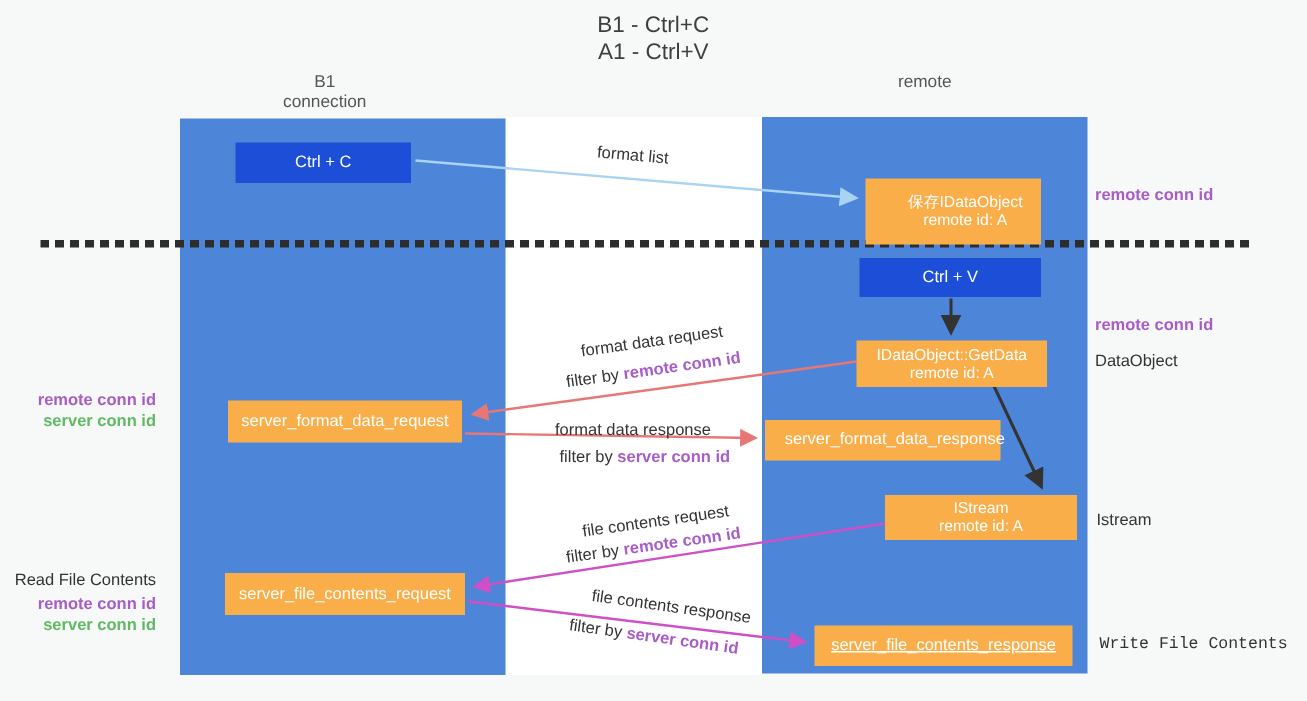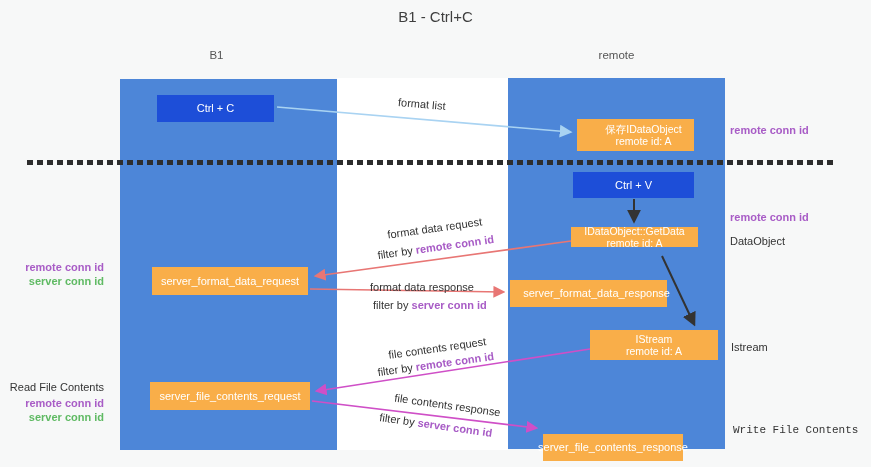--- a/index.html
+++ b/index.html
@@ -57,24 +57,26 @@
   .rot-dn   { transform: rotate(8deg); }
   .rot-sl   { transform: rotate(5deg); }
 </style>
 </head>
 <body>
 
 <div id="stage">
 
   <div class="title">
     <div>B1 - Ctrl+C</div>
+    <div>A1 - Ctrl+V</div>
   </div>
 
   <div class="panel-header" style="left:108px; top:49px;">
     <div>B1</div>
+    <div>connection</div>
   </div>
   <div class="panel-header" style="left:508px; top:49px;">
     <div>remote</div>
   </div>
 
   <div class="mid-strip"></div>
   <div class="panel" style="left:120px; top:79px;"></div>
   <div class="panel" style="left:508px; top:78px;"></div>
 
   <div class="dash-line"></div>
@@ -100,30 +102,30 @@
     <line x1="571" y1="241" x2="316" y2="276" stroke="#e87674" stroke-width="1.6" marker-end="url(#m-red)"></line>
     <line x1="310" y1="289" x2="503" y2="292" stroke="#e87674" stroke-width="1.6" marker-end="url(#m-red)"></line>
     <line x1="590" y1="349" x2="317" y2="391" stroke="#cf4fc7" stroke-width="1.6" marker-end="url(#m-mag)"></line>
     <line x1="312" y1="401" x2="536" y2="428" stroke="#cf4fc7" stroke-width="1.6" marker-end="url(#m-mag)"></line>
   </svg>
 
   <div class="box green" style="left:157px; top:95px; width:117px; height:27px;">
     <div>Ctrl + C</div>
   </div>
 
-  <div class="box orange" style="left:577px; top:119px; width:117px; height:32px; font-size:10.5px; line-height:12px;padding-left:16px;">
+  <div class="box orange" style="left:577px; top:119px; width:117px; height:44px; font-size:10.5px; line-height:12px;padding-left:16px;">
     <div>保存IDataObject</div>
     <div class="l2">remote id: A</div>
   </div>
 
   <div class="box green" style="left:573px; top:172px; width:121px; height:26px;">
     <div>Ctrl + V</div>
   </div>
 
-  <div class="box orange" style="left:571px; top:227px; width:127px; height:20px; font-size:10.5px; line-height:12px;">
+  <div class="box orange" style="left:571px; top:227px; width:127px; height:31px; font-size:10.5px; line-height:12px;">
     <div>IDataObject::GetData</div>
     <div class="l2">remote id: A</div>
   </div>
 
   <div class="box orange" style="left:152px; top:267px; width:156px; height:28px;">
     <div>server_format_data_request</div>
   </div>
 
   <div class="box orange" style="left:510px; top:280px; width:157px; height:27px;padding-left:16px;">
     <div>server_format_data_response</div>
@@ -131,21 +133,21 @@
 
   <div class="box orange" style="left:590px; top:330px; width:128px; height:30px; font-size:10.5px; line-height:12px;">
     <div>IStream</div>
     <div class="l2">remote id: A</div>
   </div>
 
   <div class="box orange" style="left:150px; top:382px; width:160px; height:28px;">
     <div>server_file_contents_request</div>
   </div>
 
-  <div class="box orange" style="left:543px; top:434px; width:140px; height:27px;">
+  <div class="box orange" style="left:543px; top:417px; width:172px; height:27px;text-decoration:underline;">
     <div>server_file_contents_response</div>
   </div>
 
   <div class="flow-label rot-sl" style="left:398px; top:98px;">format list</div>
 
   <div class="flow-label rot-up" style="left:387px; top:222px;">format data request</div>
   <div class="flow-label rot-up" style="left:377px; top:241px;">
     <span>filter by </span><span class="purple">remote conn id</span>
   </div>
 

